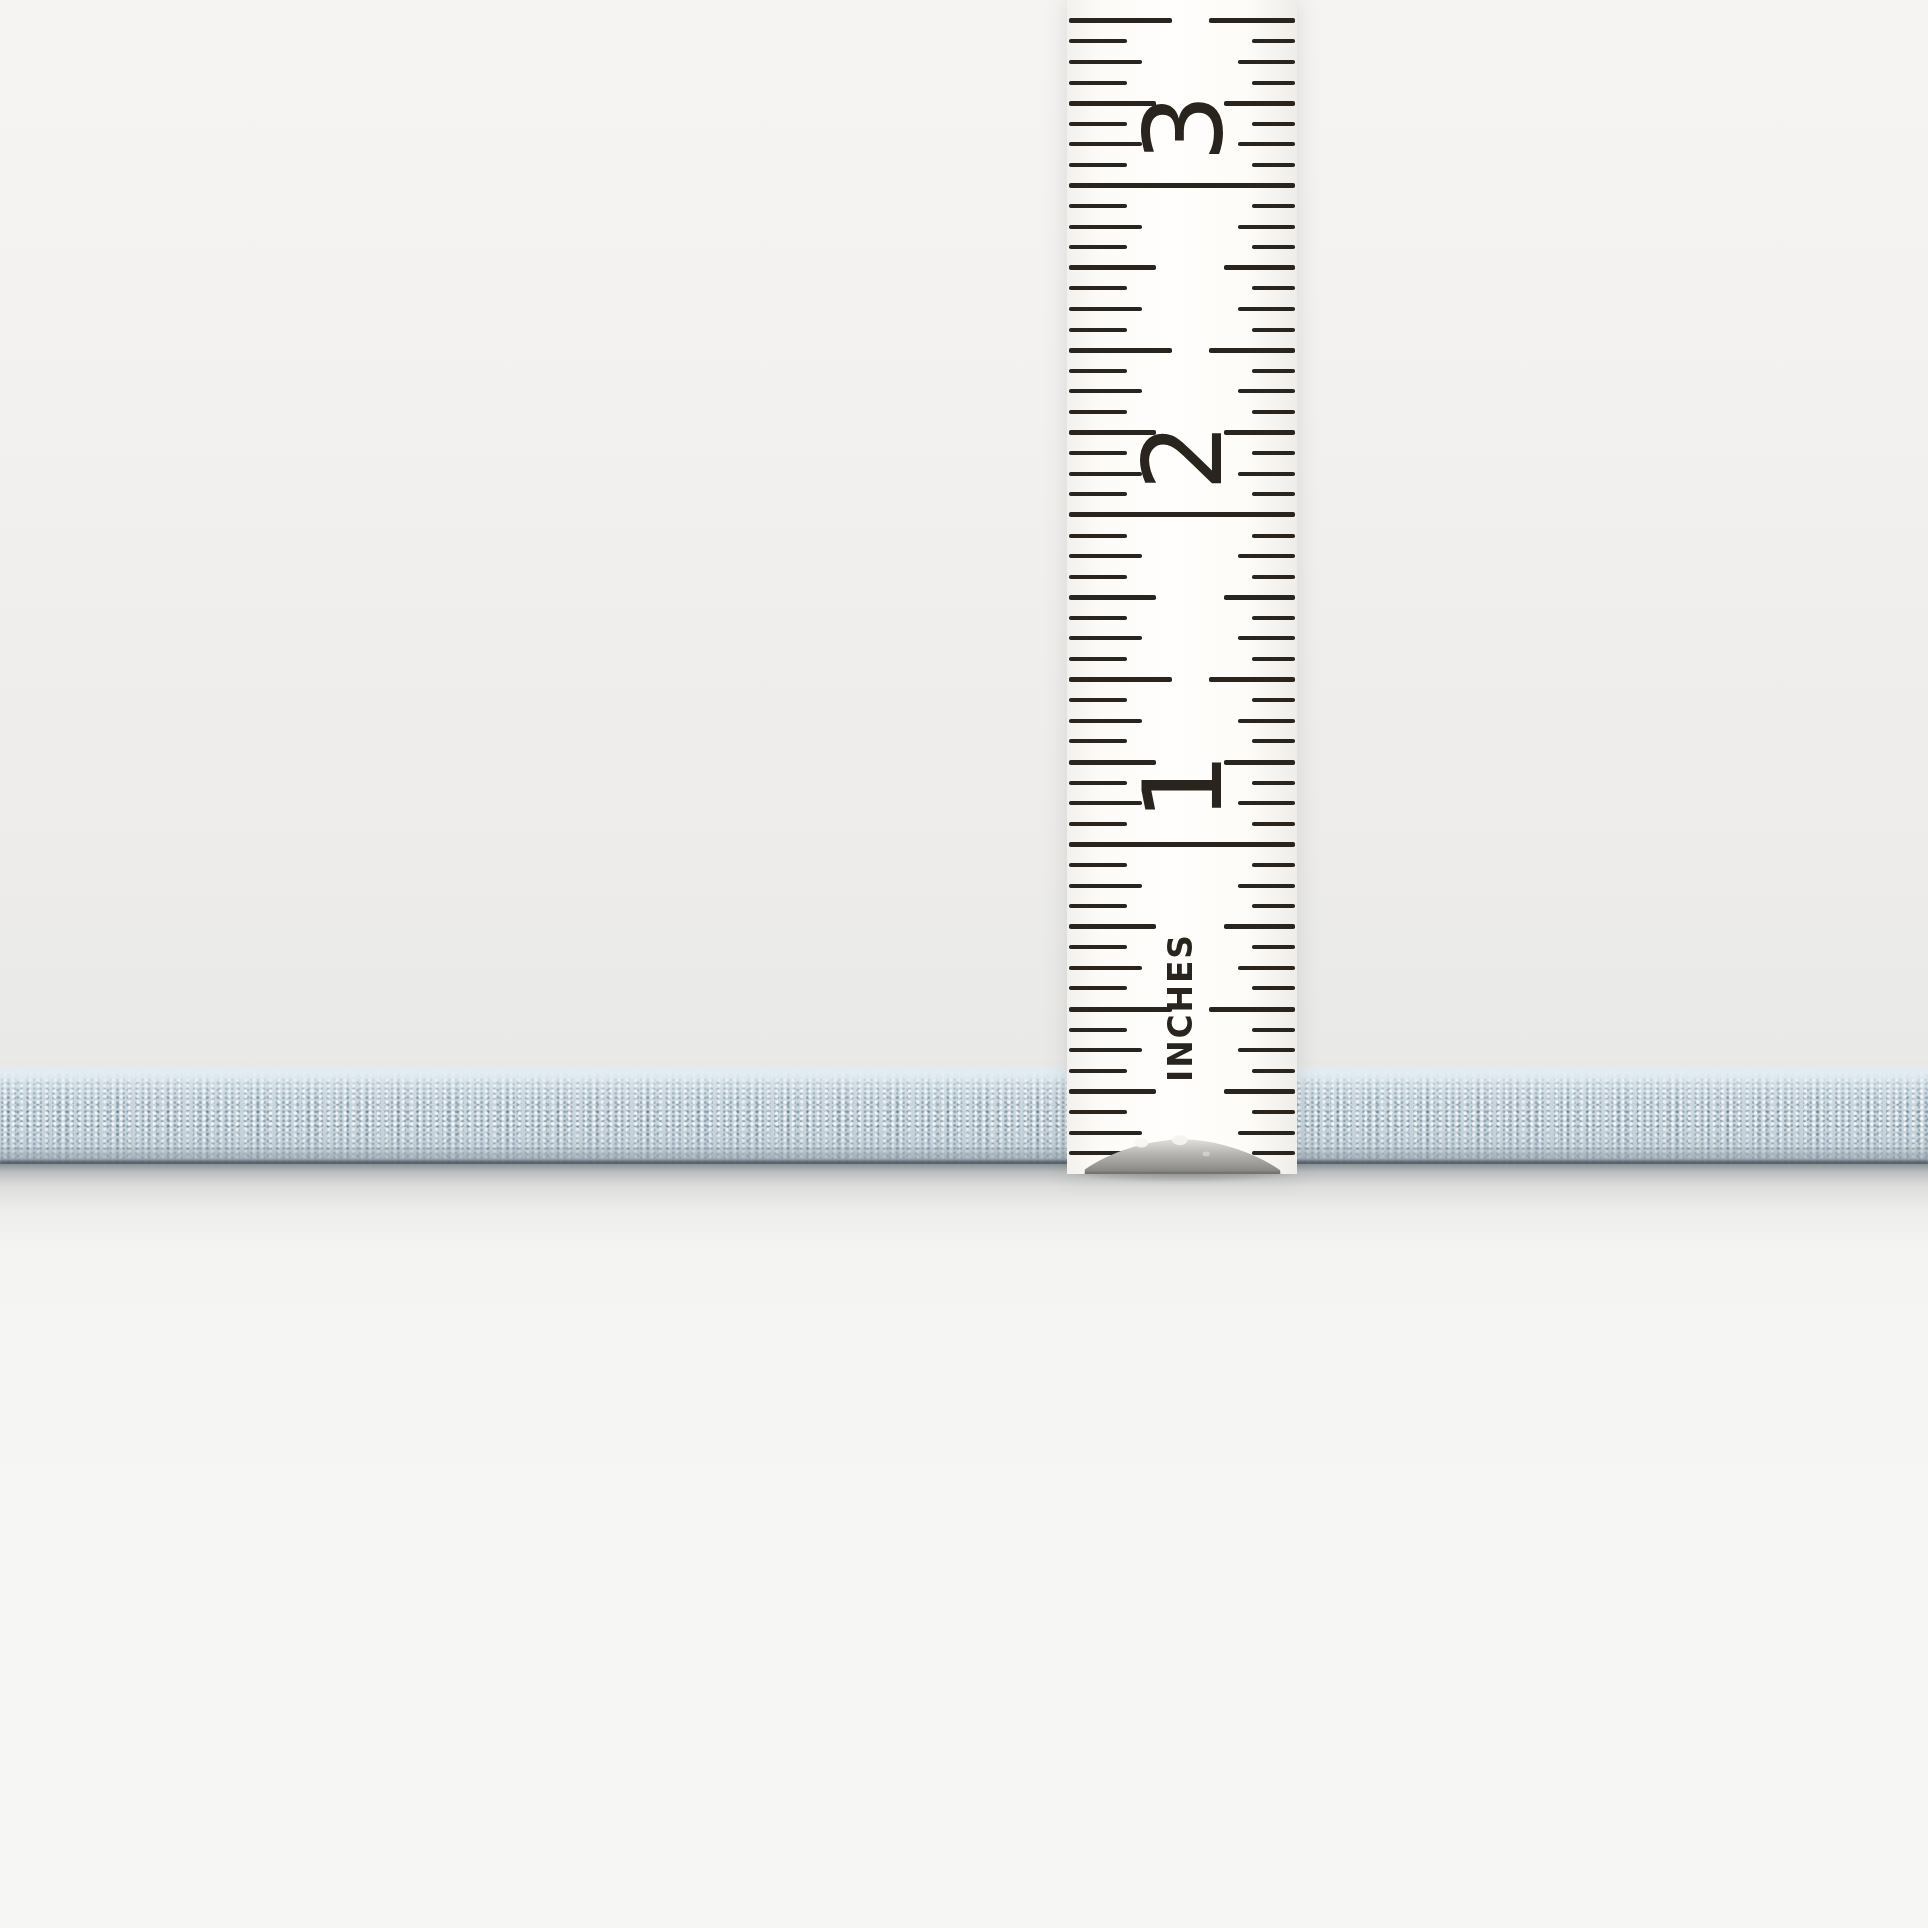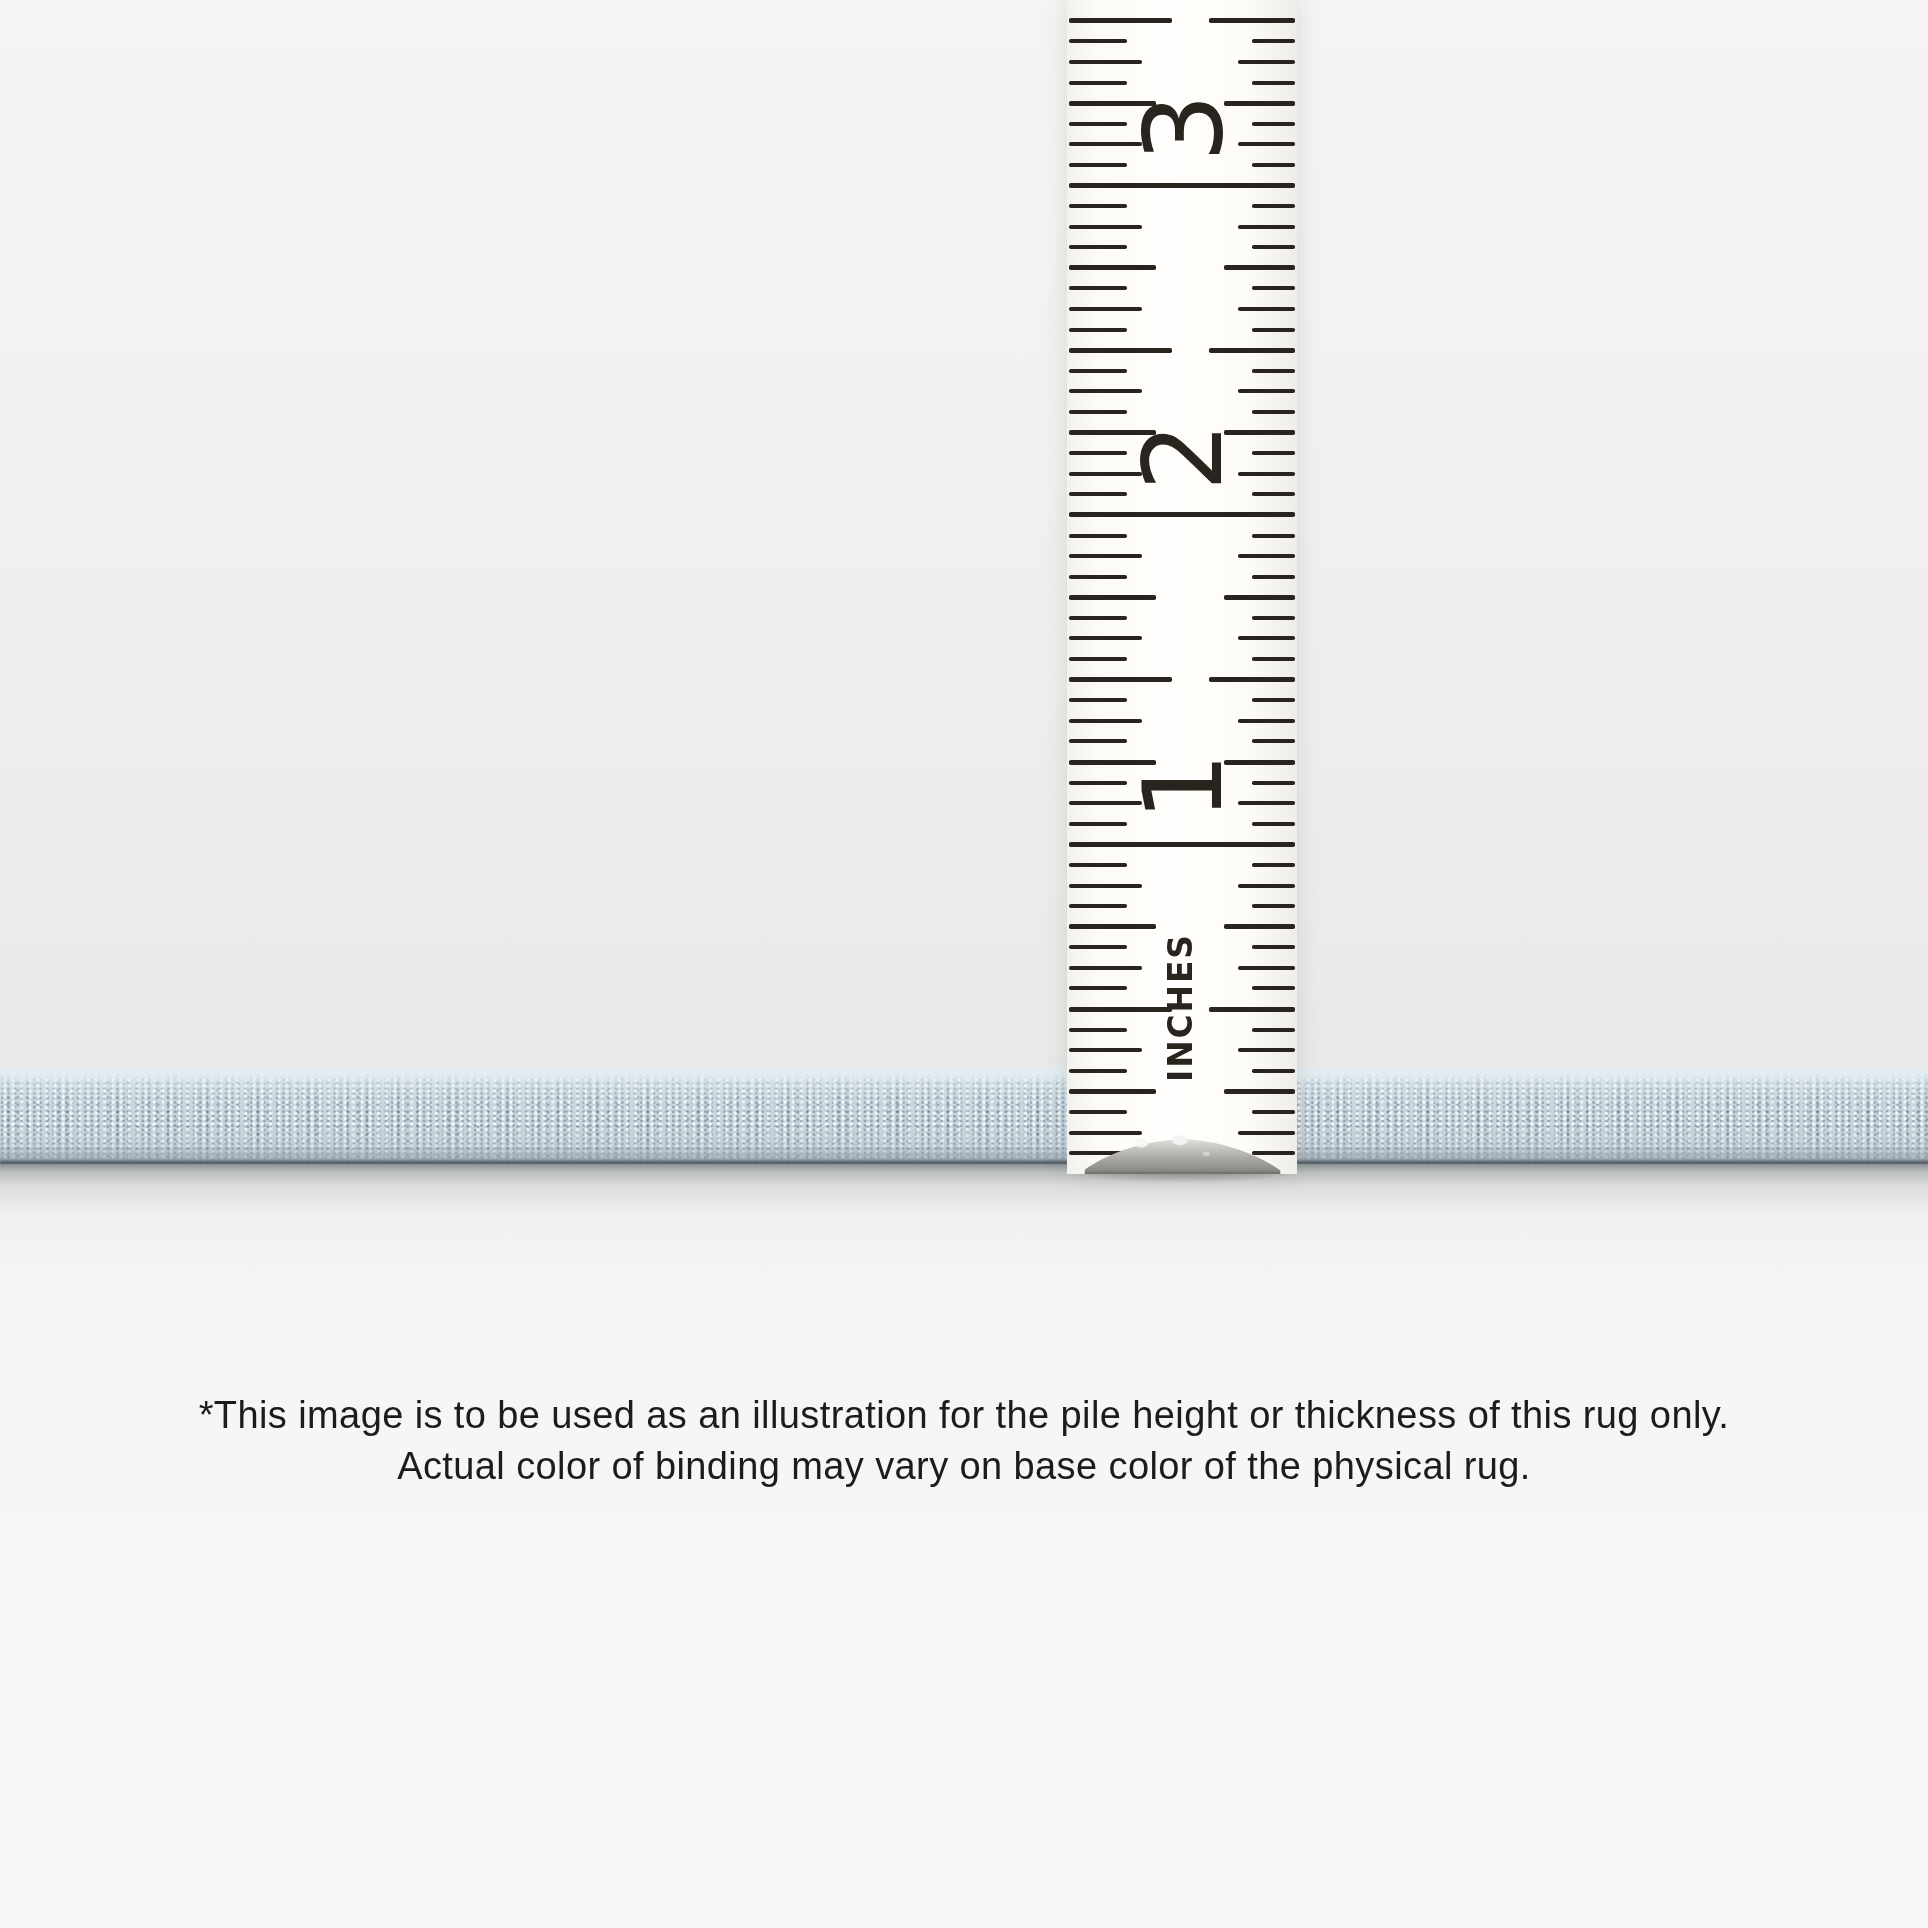--- a/index.html
+++ b/index.html
@@ -253,19 +253,15 @@
       <path d="M0,46 L0,41 C28,22 66,9 107,8 C150,9 190,25 214,42 L214,46 Z" fill="url(#clipGrad)"></path>
       <path d="M0,46 L0,43.5 L214,43.5 L214,46 Z" fill="#6e6d69" opacity="0.65"></path>
       <g>
         <ellipse cx="62" cy="12" rx="7.5" ry="5" fill="#f6f6f4" opacity="0.95"></ellipse>
         <ellipse cx="104" cy="9" rx="8.5" ry="5.5" fill="#f3f3f1" opacity="0.95"></ellipse>
         <ellipse cx="133" cy="24" rx="4" ry="2.6" fill="#e9e9e7" opacity="0.5"></ellipse>
       </g>
     </svg>
   </div>
 
-  <div class="disclaimer">
-    <p>*This image is to be used as an illustration for the pile height or thickness of this rug only.</p>
-    <p>Actual color of binding may vary on base color of the physical rug.</p>
-  </div>
 
 </div>
 
 
 </body></html>

